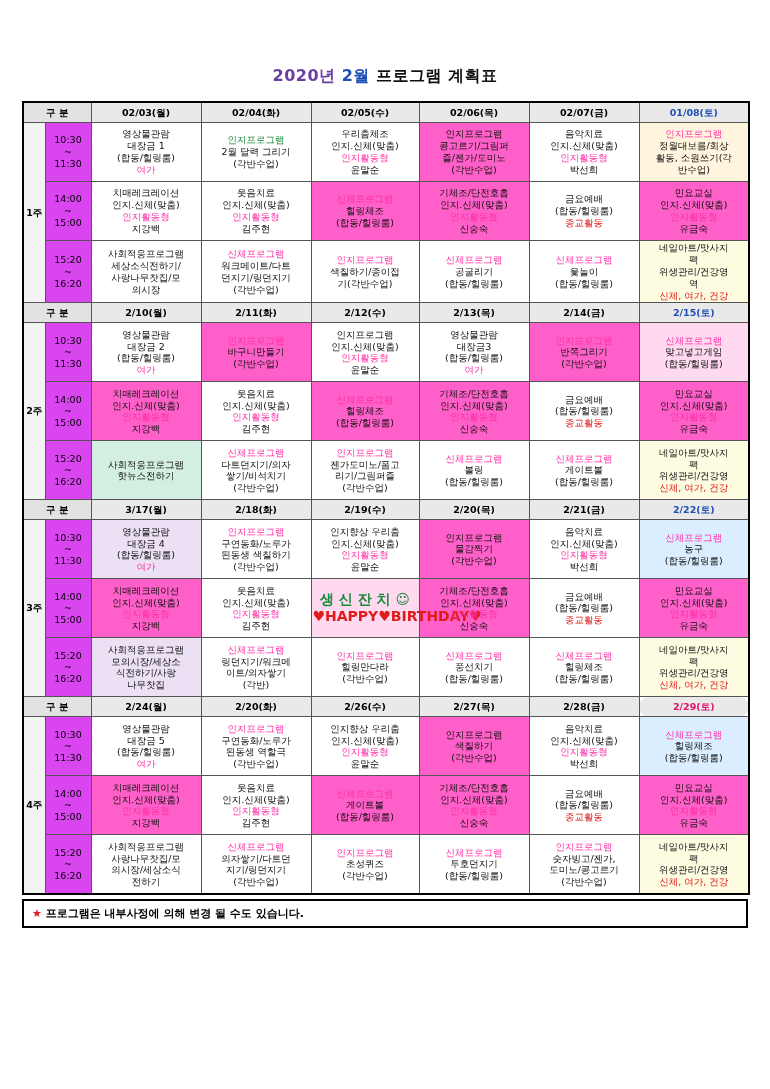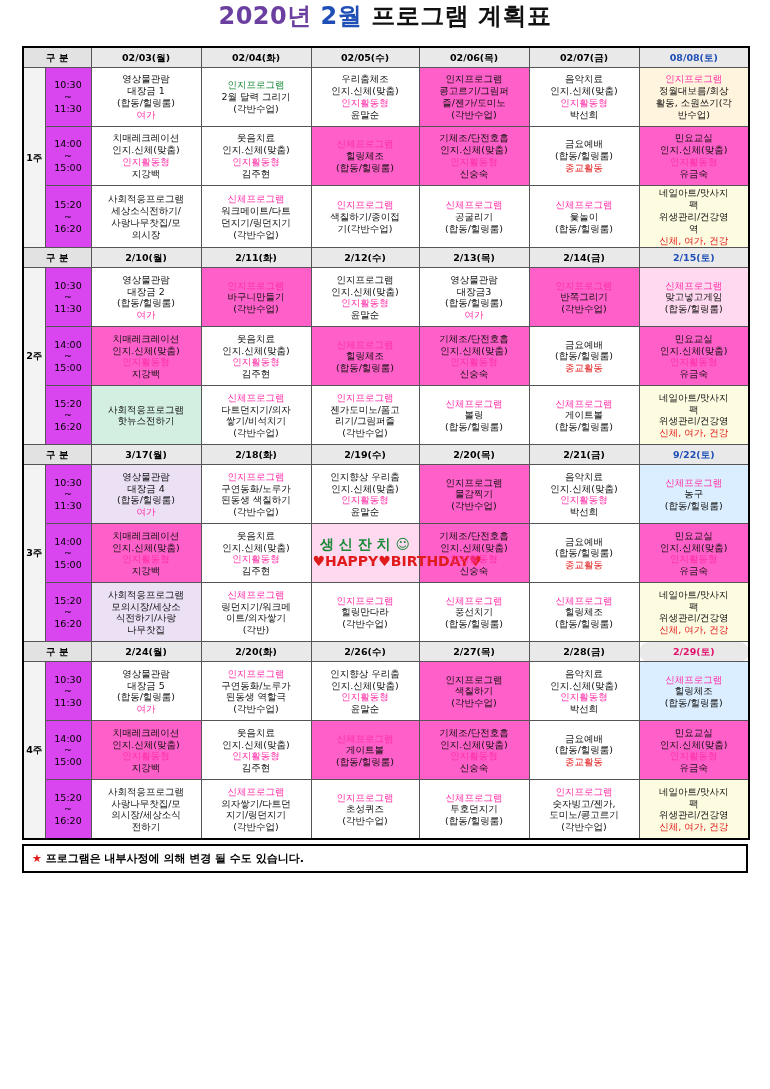--- a/index.html
+++ b/index.html
@@ -5,22 +5,23 @@
   html,body{margin:0;padding:0;}
   body{
     width:770px;height:1089px;
     background:#ffffff;
     font-family:"DejaVu Sans","Liberation Sans",sans-serif;
     color:#000;
   }
   .page{position:relative;width:770px;height:1089px;box-sizing:border-box;padding:0 22px;}
   .title{
     text-align:center;
-    font-size:24px;
+    font-size:16px;
     font-weight:bold;
+    padding-top:66px;
     padding-bottom:14px;
     letter-spacing:0.5px;
   }
   .title .y{color:#6b3fa0;}
   .title .m{color:#1f4fb6;}
   .title .rest{color:#111;}
   table.sched{
     border-collapse:collapse;
     width:726px;
     table-layout:fixed;
@@ -106,21 +107,21 @@
         <col style="width:110px">
     </colgroup>
     <tbody id="sched-body">
         <tr class="hdr">
           <td colspan="2" class="gubun">구 분</td>
           <td>02/03(월)</td>
           <td>02/04(화)</td>
           <td>02/05(수)</td>
           <td>02/06(목)</td>
           <td>02/07(금)</td>
-          <td class="sat">08/08(토)</td>
+          <td class="sat">01/08(토)</td>
         </tr>
         <tr>
           <td class="wk" rowspan="3">1주</td>
           <td class="time">
             <span class="ln">10:30</span>
             <span class="ln">~</span>
             <span class="ln">11:30</span>
           </td>
           <td class="cell c-white">
             <span class="ln t-black">영상물관람</span>
@@ -370,21 +371,21 @@
             <span class="ln t-red">신체, 여가, 건강</span>
           </td>
         </tr>
         <tr class="hdr">
           <td colspan="2" class="gubun">구 분</td>
           <td>3/17(월)</td>
           <td>2/18(화)</td>
           <td>2/19(수)</td>
           <td>2/20(목)</td>
           <td>2/21(금)</td>
-          <td class="sat">9/22(토)</td>
+          <td class="sat">2/22(토)</td>
         </tr>
         <tr>
           <td class="wk" rowspan="3">3주</td>
           <td class="time">
             <span class="ln">10:30</span>
             <span class="ln">~</span>
             <span class="ln">11:30</span>
           </td>
           <td class="cell c-lpurple">
             <span class="ln t-black">영상물관람</span>

